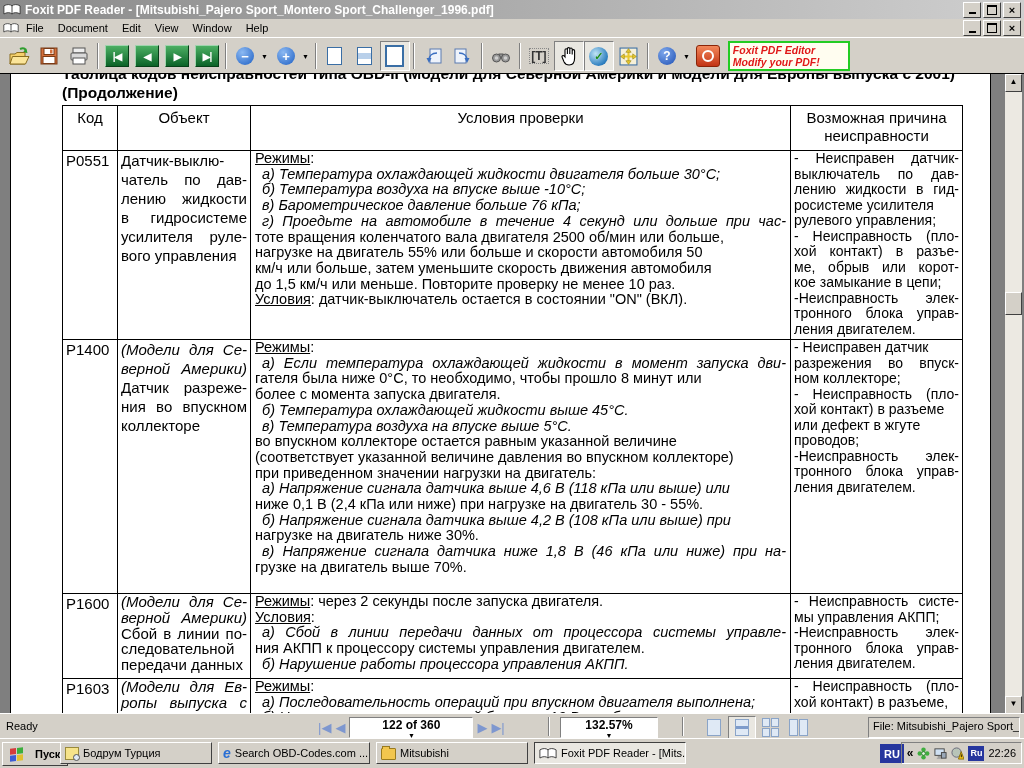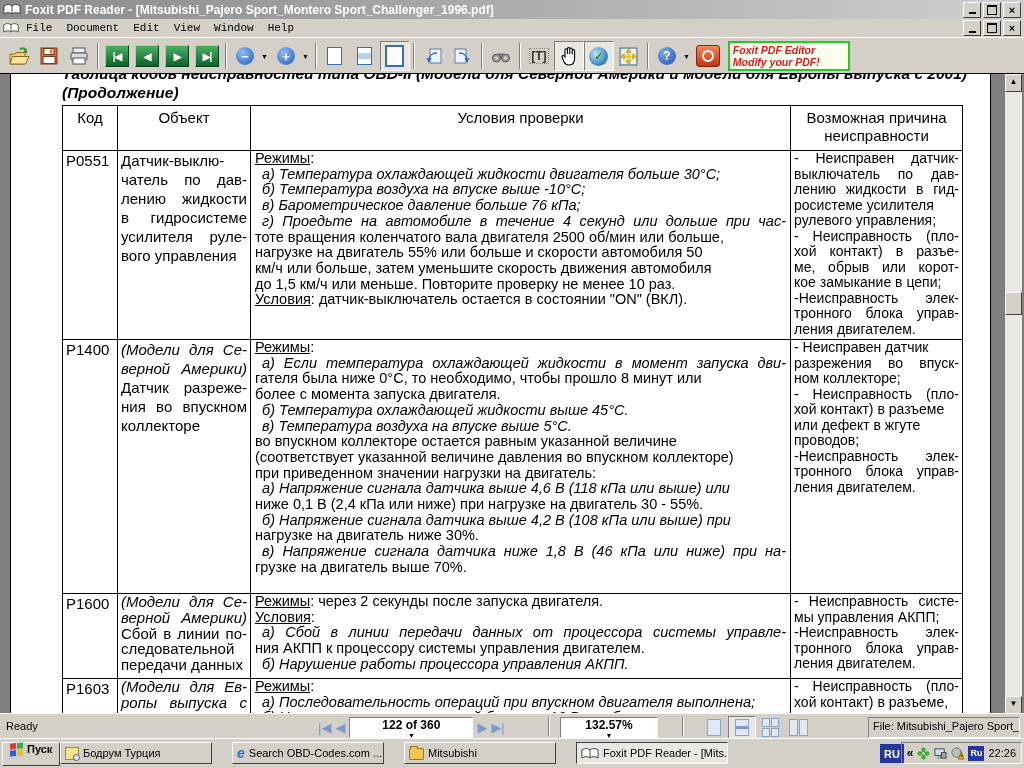--- a/index.html
+++ b/index.html
@@ -12,21 +12,21 @@
   .title-text{color:#fff;font-weight:bold;font-size:12px;margin-left:4px;white-space:nowrap;flex:1;overflow:hidden;}
   .wbtn{width:16px;height:14px;background:#d4d0c8;border:1px solid;
     border-color:#ffffff #404040 #404040 #ffffff;display:flex;align-items:center;justify-content:center;margin-left:2px;flex:none;}
   .g-min{display:block;width:7px;height:7px;border-bottom:2px solid #000;}
   .g-max{display:block;width:8px;height:7px;border:1px solid #000;border-top-width:2px;}
   .g-close{font-size:11px;font-weight:bold;line-height:10px;}
   
   .menubar{position:absolute;top:19px;left:0;right:0;height:18px;background:#d4d0c8;
     display:flex;align-items:center;padding:0 3px;}
   .menu-item{padding:1px 7px;font-size:11px;color:#000;}
-  #menu-items{display:flex;flex:1;font-family:Liberation Mono, monospace;}
+  #menu-items{display:flex;flex:1;}
   
   .toolbar{position:absolute;top:37px;left:0;right:0;height:36px;background:#d4d0c8;
     border-top:1px solid #fff;display:flex;align-items:center;padding-left:4px;}
   .tbtn{min-width:28px;height:28px;display:flex;align-items:center;justify-content:center;border:1px solid transparent;}
   .tbtn.pressed{border-color:#808080 #ffffff #ffffff #808080;background:#e9e7e1;}
   .ticw{display:flex;align-items:center;justify-content:center;}
   .tsep{width:0;height:26px;border-left:1px solid #808080;border-right:1px solid #fff;margin:0 3px;}
   .tdd{font-size:7px;color:#000;margin:0 3px 0 1px;}
   .tico{display:block;}
   .gbtn{display:inline-flex;width:22px;height:20px;align-items:center;justify-content:center;
@@ -47,21 +47,21 @@
     background:linear-gradient(#f3875a,#c23415);border:1px solid #8a2408;}
   .exring{display:block;width:8px;height:8px;border:2px solid #fff;border-radius:50%;}
   .banner{margin-left:5px;width:112px;height:26px;border:2px solid #23cc23;background:#fffdf0;
     padding:0 3px;display:flex;flex-direction:column;justify-content:center;}
   .banner div{font-size:10.5px;line-height:12px;font-weight:bold;font-style:italic;color:#e01818;white-space:nowrap;}
   
   .docarea{position:absolute;top:73px;left:0;right:0;height:640px;background:#7f7f7f;border-top:1px solid #000;overflow:hidden;}
   .page{position:absolute;left:10px;top:0;bottom:0;width:979px;background:#fff;
     border-left:1px solid #000;border-right:1px solid #000;overflow:hidden;}
   .content{position:absolute;left:51px;top:-10px;width:901px;color:#000;}
-  .dhead{font-size:15.5px;font-weight:bold;line-height:19px;white-space:nowrap;font-style:italic;}
+  .dhead{font-size:15.5px;font-weight:bold;line-height:19px;white-space:nowrap;}
   .tbl{margin-top:3px;width:899px;border:1px solid #000;}
   .trow{display:flex;border-bottom:1px solid #000;overflow:hidden;}
   .td,.th{border-right:1px solid #000;overflow:hidden;box-sizing:border-box;}
   .c0{width:55px;} .c1{width:133px;} .c2{width:540px;} .c3{width:171px;border-right:none;}
   .thr{height:44px;}
   .th{display:flex;align-items:flex-start;justify-content:center;text-align:center;font-size:15px;padding-top:3px;line-height:18px;}
   .code{font-size:15px;padding:1px 12px 0 3px;}
   .oline{font-size:15px;line-height:19px;padding:0 3px;}
   .compact .oline{line-height:15.8px;}
   .oline.it{font-style:italic;}
@@ -98,25 +98,25 @@
   .vquad .col{display:flex;flex-direction:column;gap:1px;}
   .vq{display:block;width:6px;height:7px;background:#dfe9f5;border:1px solid #8aa4c8;}
   .vtwo{display:inline-flex;gap:1px;}
   .vtwo .vp{width:7px;}
   .filebox{position:absolute;left:868px;right:4px;top:3px;height:19px;border:1px solid;
     border-color:#808080 #ffffff #ffffff #808080;font-size:11px;line-height:17px;padding:0 4px;
     white-space:nowrap;overflow:hidden;}
   
   .taskbar{position:absolute;top:738px;left:0;right:0;height:30px;background:#d4d0c8;border-top:1px solid #fff;}
   .startbtn{position:absolute;left:2px;top:3px;height:22px;background:#d4d0c8;border:1px solid;
-    border-color:#ffffff #404040 #404040 #ffffff;display:flex;align-items:flex-start;gap:4px;padding:0 7px;font-weight:bold;font-size:11px;}
+    border-color:#ffffff #404040 #404040 #ffffff;display:flex;align-items:center;gap:12px;padding:0 7px;font-weight:bold;font-size:11px;}
   .flag{display:inline-grid;grid-template-columns:6px 6px;grid-template-rows:6px 6px;gap:1px;transform:skewY(-6deg);}
   .flag i{display:block;}
   .f1{background:#d43c3c;} .f2{background:#3cae3c;} .f3{background:#3c5cd4;} .f4{background:#e0c030;}
-  #tasks{position:absolute;left:60px;top:3px;display:flex;gap:20px;}
+  #tasks{position:absolute;left:60px;top:3px;display:flex;gap:6px;}
   .task{width:152px;height:22px;background:#d4d0c8;border:1px solid;border-color:#ffffff #404040 #404040 #ffffff;
     display:flex;align-items:center;gap:4px;padding:0 4px;font-size:11px;white-space:nowrap;overflow:hidden;box-sizing:border-box;}
   .task.active{border-color:#404040 #ffffff #ffffff #404040;background:#e9e7e1;}
   .ic-pic{display:inline-block;width:12px;height:11px;background:#f6e38a;border:1px solid #9a8a3a;position:relative;flex:none;}
   .ic-pic:after{content:"";position:absolute;right:-2px;bottom:-2px;width:5px;height:5px;border:1px solid #555;border-radius:50%;background:#dfe9f5;}
   .ic-ie{color:#2a6fd4;font-weight:bold;font-style:italic;font-size:14px;line-height:14px;flex:none;}
   .ic-folder{display:inline-block;width:13px;height:10px;background:#f2c64e;border:1px solid #9a7b1e;border-radius:1px;position:relative;margin-top:2px;flex:none;}
   .ic-folder:before{content:"";position:absolute;top:-3px;left:0;width:6px;height:2px;background:#f2c64e;border:1px solid #9a7b1e;border-bottom:none;}
   .langbox{position:absolute;right:120px;top:5px;width:24px;height:19px;background:#26369e;color:#fff;
     font-size:11px;font-weight:bold;display:flex;align-items:center;justify-content:center;}

